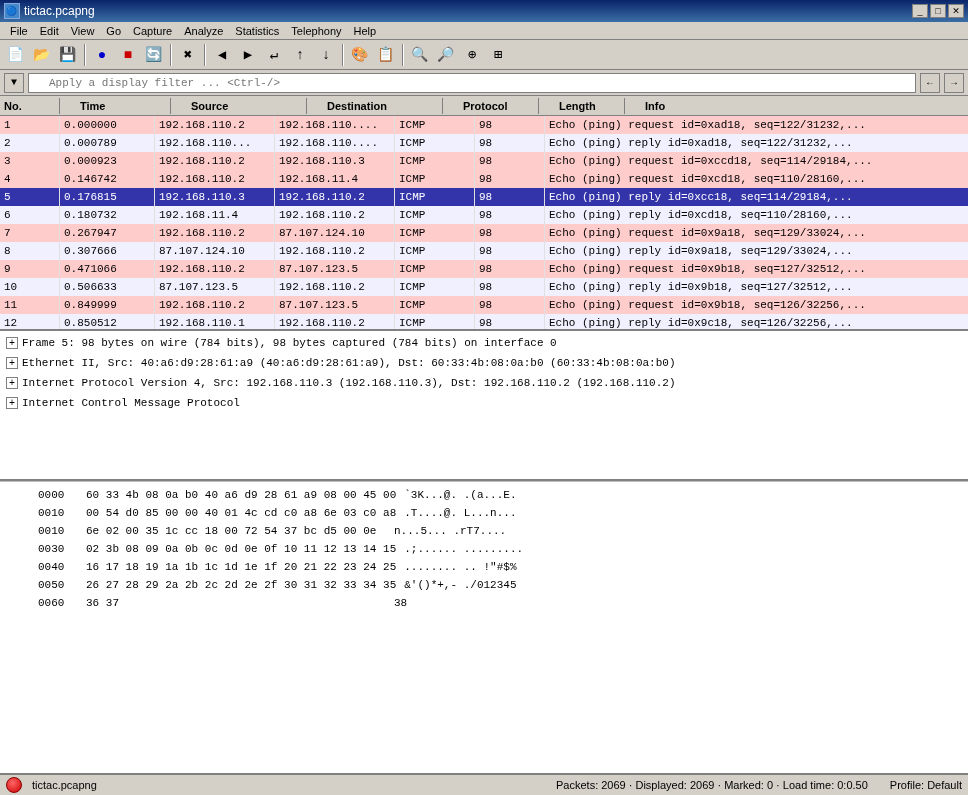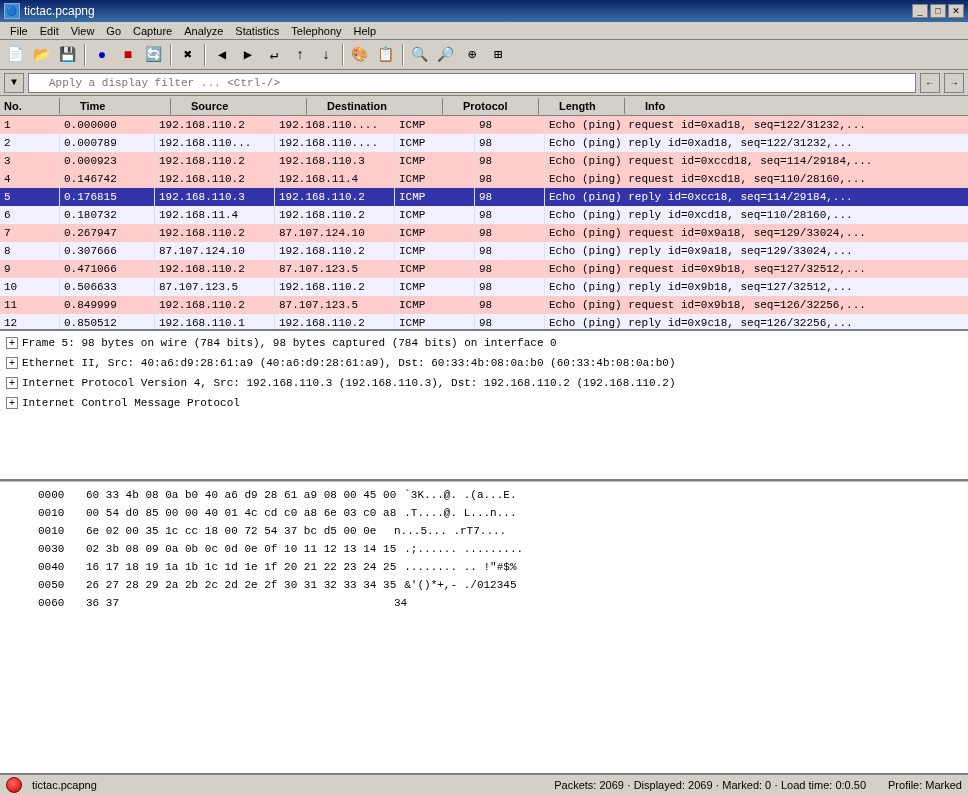--- a/index.html
+++ b/index.html
@@ -516,22 +516,22 @@
       <span class="hex-ascii">........ .. !"#$%</span>
     </div>
     <div class="hex-row">
       <span class="hex-offset">0050</span>
       <span class="hex-bytes">26 27 28 29 2a 2b 2c 2d  2e 2f 30 31 32 33 34 35</span>
       <span class="hex-ascii">&amp;'()*+,- ./012345</span>
     </div>
     <div class="hex-row">
       <span class="hex-offset">0060</span>
       <span class="hex-bytes">36 37</span>
-      <span class="hex-ascii">34</span>
+      <span class="hex-ascii">38</span>
     </div>
   </div>
 
 <div class="status-bar">
   <div class="status-led"></div>
   <span class="status-filename">tictac.pcapng</span>
   <span class="status-text">Packets: 2069 · Displayed: 2069 · Marked: 0 · Load time: 0:0.50</span>
-  <span class="status-text">Profile: Marked</span>
+  <span class="status-text">Profile: Default</span>
 </div>
 
 </body></html>

